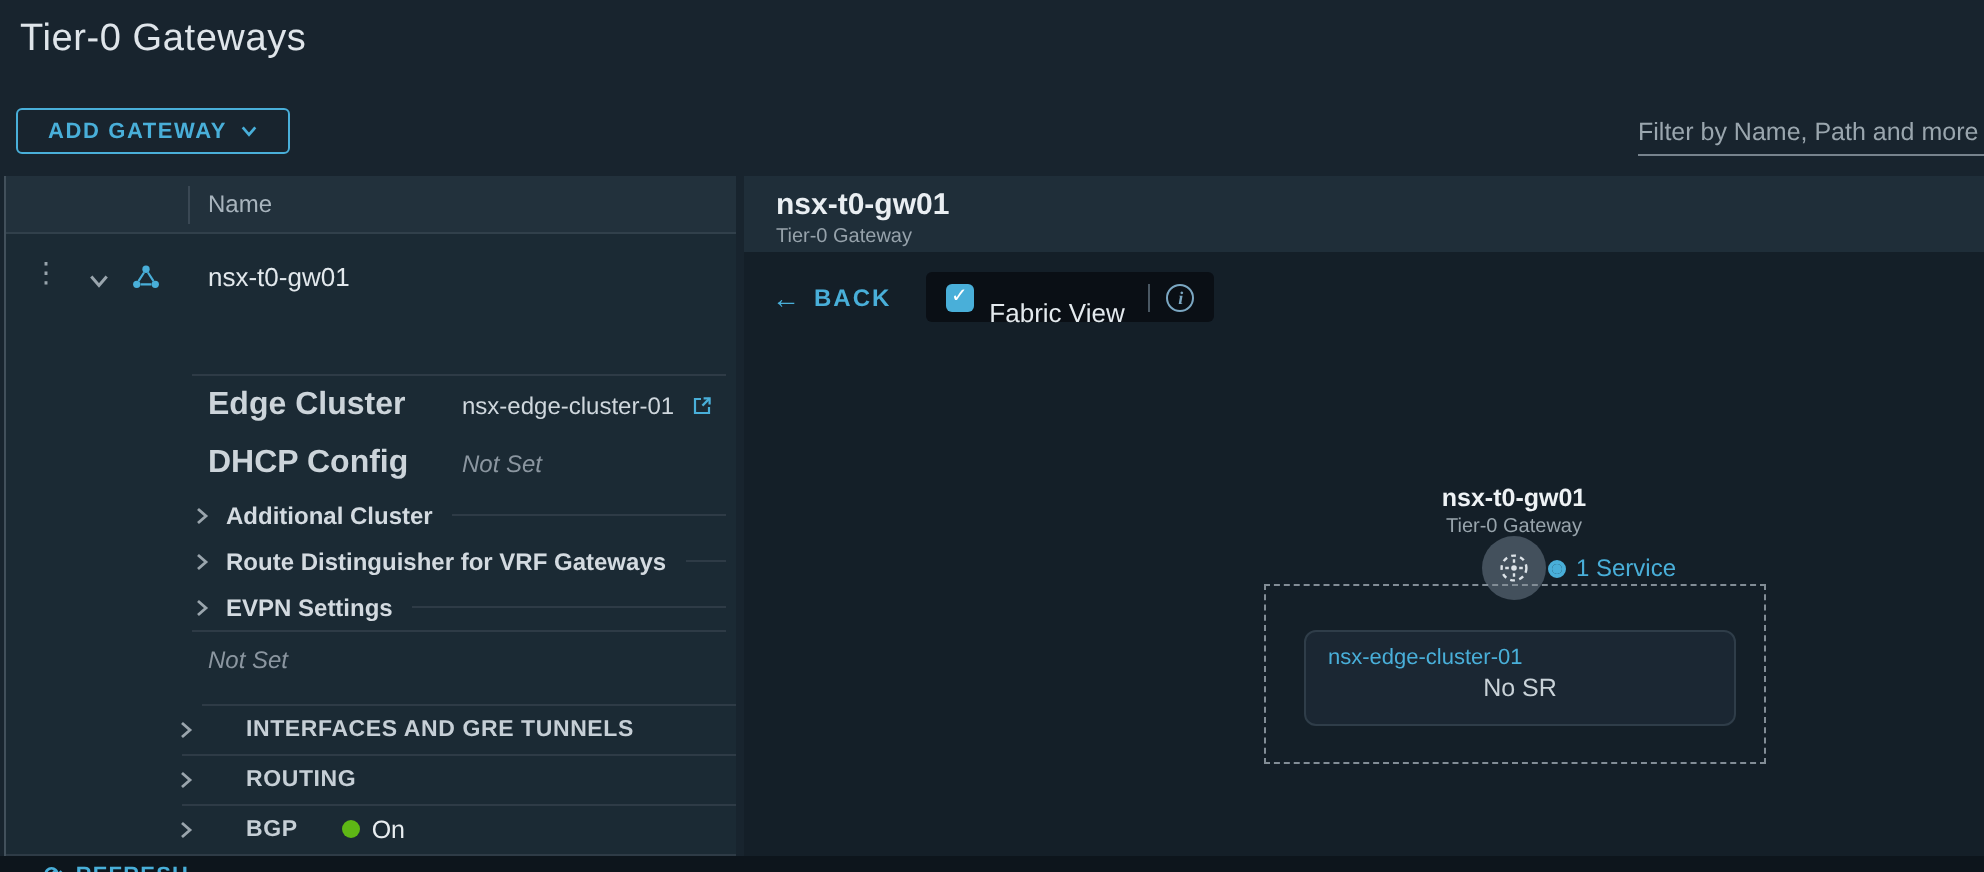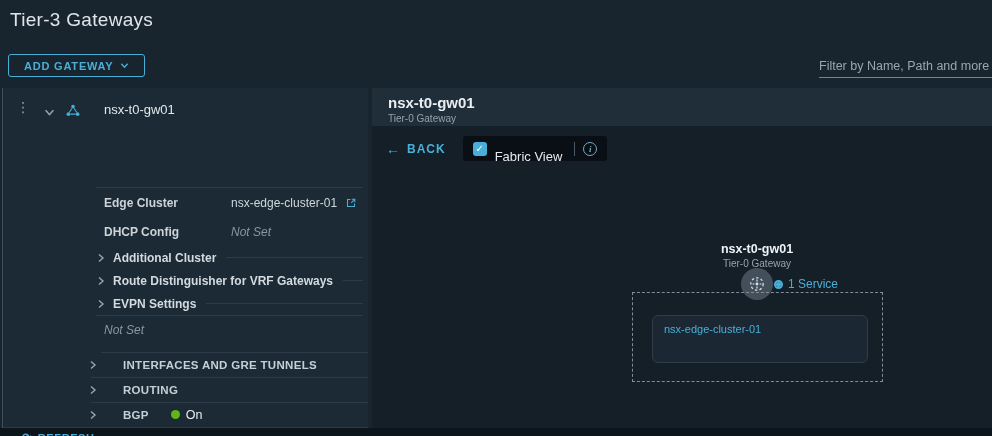--- a/index.html
+++ b/index.html
@@ -49,21 +49,21 @@
 
   .gw-row { height: 42px; position: relative; }
   .row-menu { position: absolute; left: 13px; top: 12px; color: #98a4ac; font-size: 14px; line-height: 1; cursor: pointer; }
   .row-chevron { position: absolute; left: 41px; top: 16px; cursor: pointer; }
   .row-gwicon { position: absolute; left: 63px; top: 15px; }
   .row-name { position: absolute; left: 101px; top: 14px; font-size: 13px; color: #e2e8ec; }
 
   .gw-details { position: absolute; left: 93px; right: 5px; top: 99px; }
   .hr { height: 1px; background: #2e3b46; }
   .field { display: flex; align-items: center; padding: 7px 0 7px 8px; height: 29px; }
-  .field-label { width: 127px; font-size: 12px; font-weight: 700; color: #ccd4da; flex: none; }
+  .field-label { width: 127px; font-size: 16px; font-weight: 700; color: #ccd4da; flex: none; }
   .field-value { font-size: 12px; color: #cfd7dd; display: flex; align-items: center; gap: 8px; }
   .not-set { font-style: italic; color: #8b96a0; }
   .ext-link { display: inline-flex; cursor: pointer; }
 
   .subsection { display: flex; align-items: center; padding: 4.5px 0; height: 23px; cursor: pointer; }
   .subsection .chev { display: inline-flex; width: 10px; flex: none; }
   .subsection .sub-label { font-size: 12px; font-weight: 700; color: #d3dae0; margin-left: 7px; white-space: nowrap; }
   .subsection .rule { flex: 1; height: 1px; background: #2e3b46; margin-left: 10px; }
   .desc-field { padding-top: 6px; }
 
@@ -109,34 +109,38 @@
 
   
   .footer { position: absolute; left: 0; top: 428px; width: 992px; height: 8px; background: #0d151c; overflow: hidden; }
   .refresh-link { position: absolute; left: 22px; top: 3px; display: flex; align-items: center; gap: 6px; color: #49afd9; font-size: 11px; font-weight: 700; letter-spacing: .6px; cursor: pointer; }
 </style>
 </head>
 <body>
 
 <div class="app">
 
-  <div class="page-title">Tier-3 Gateways</div>
+  <div class="page-title">Tier-0 Gateways</div>
 
   <button class="add-gw-btn">
     <span>ADD GATEWAY</span>
     <span style="display:inline-flex;">
       <svg width="9" height="9" viewBox="0 0 10 10">
           <polyline points="1.5,3 5,7 8.5,3" fill="none" stroke="#49afd9" stroke-width="1.5"></polyline>
         </svg>
     </span>
   </button>
 
   <input class="filter-input" value="" placeholder="Filter by Name, Path and more" style="">
 
   <div class="left-panel">
+    <div class="list-header">
+      <div class="vdiv"></div>
+      <div class="col-name-label">Name</div>
+    </div>
 
     <div class="gw-row">
       <span class="row-menu">⋮</span>
       <span class="row-chevron">
         <svg width="11" height="11" viewBox="0 0 10 10">
             <polyline points="1.5,3 5,7 8.5,3" fill="none" stroke="#9aa5ad" stroke-width="1.4"></polyline>
           </svg>
       </span>
       <span class="row-gwicon">
         <svg width="14" height="13" viewBox="0 0 13 12">
@@ -281,20 +285,21 @@
       <span class="donut">
           <span class="donut-core"></span>
         </span>
       <span class="service-count">1 Service</span>
     </div>
 
     <div class="dashed-box"></div>
 
     <div class="sr-card">
       <div class="sr-cluster">nsx-edge-cluster-01</div>
+      <div class="sr-label">No SR</div>
     </div>
   </div>
 
   <div class="footer">
     <div class="refresh-link">
       <span>⟳</span>
       <span>REFRESH</span>
     </div>
   </div>
 

